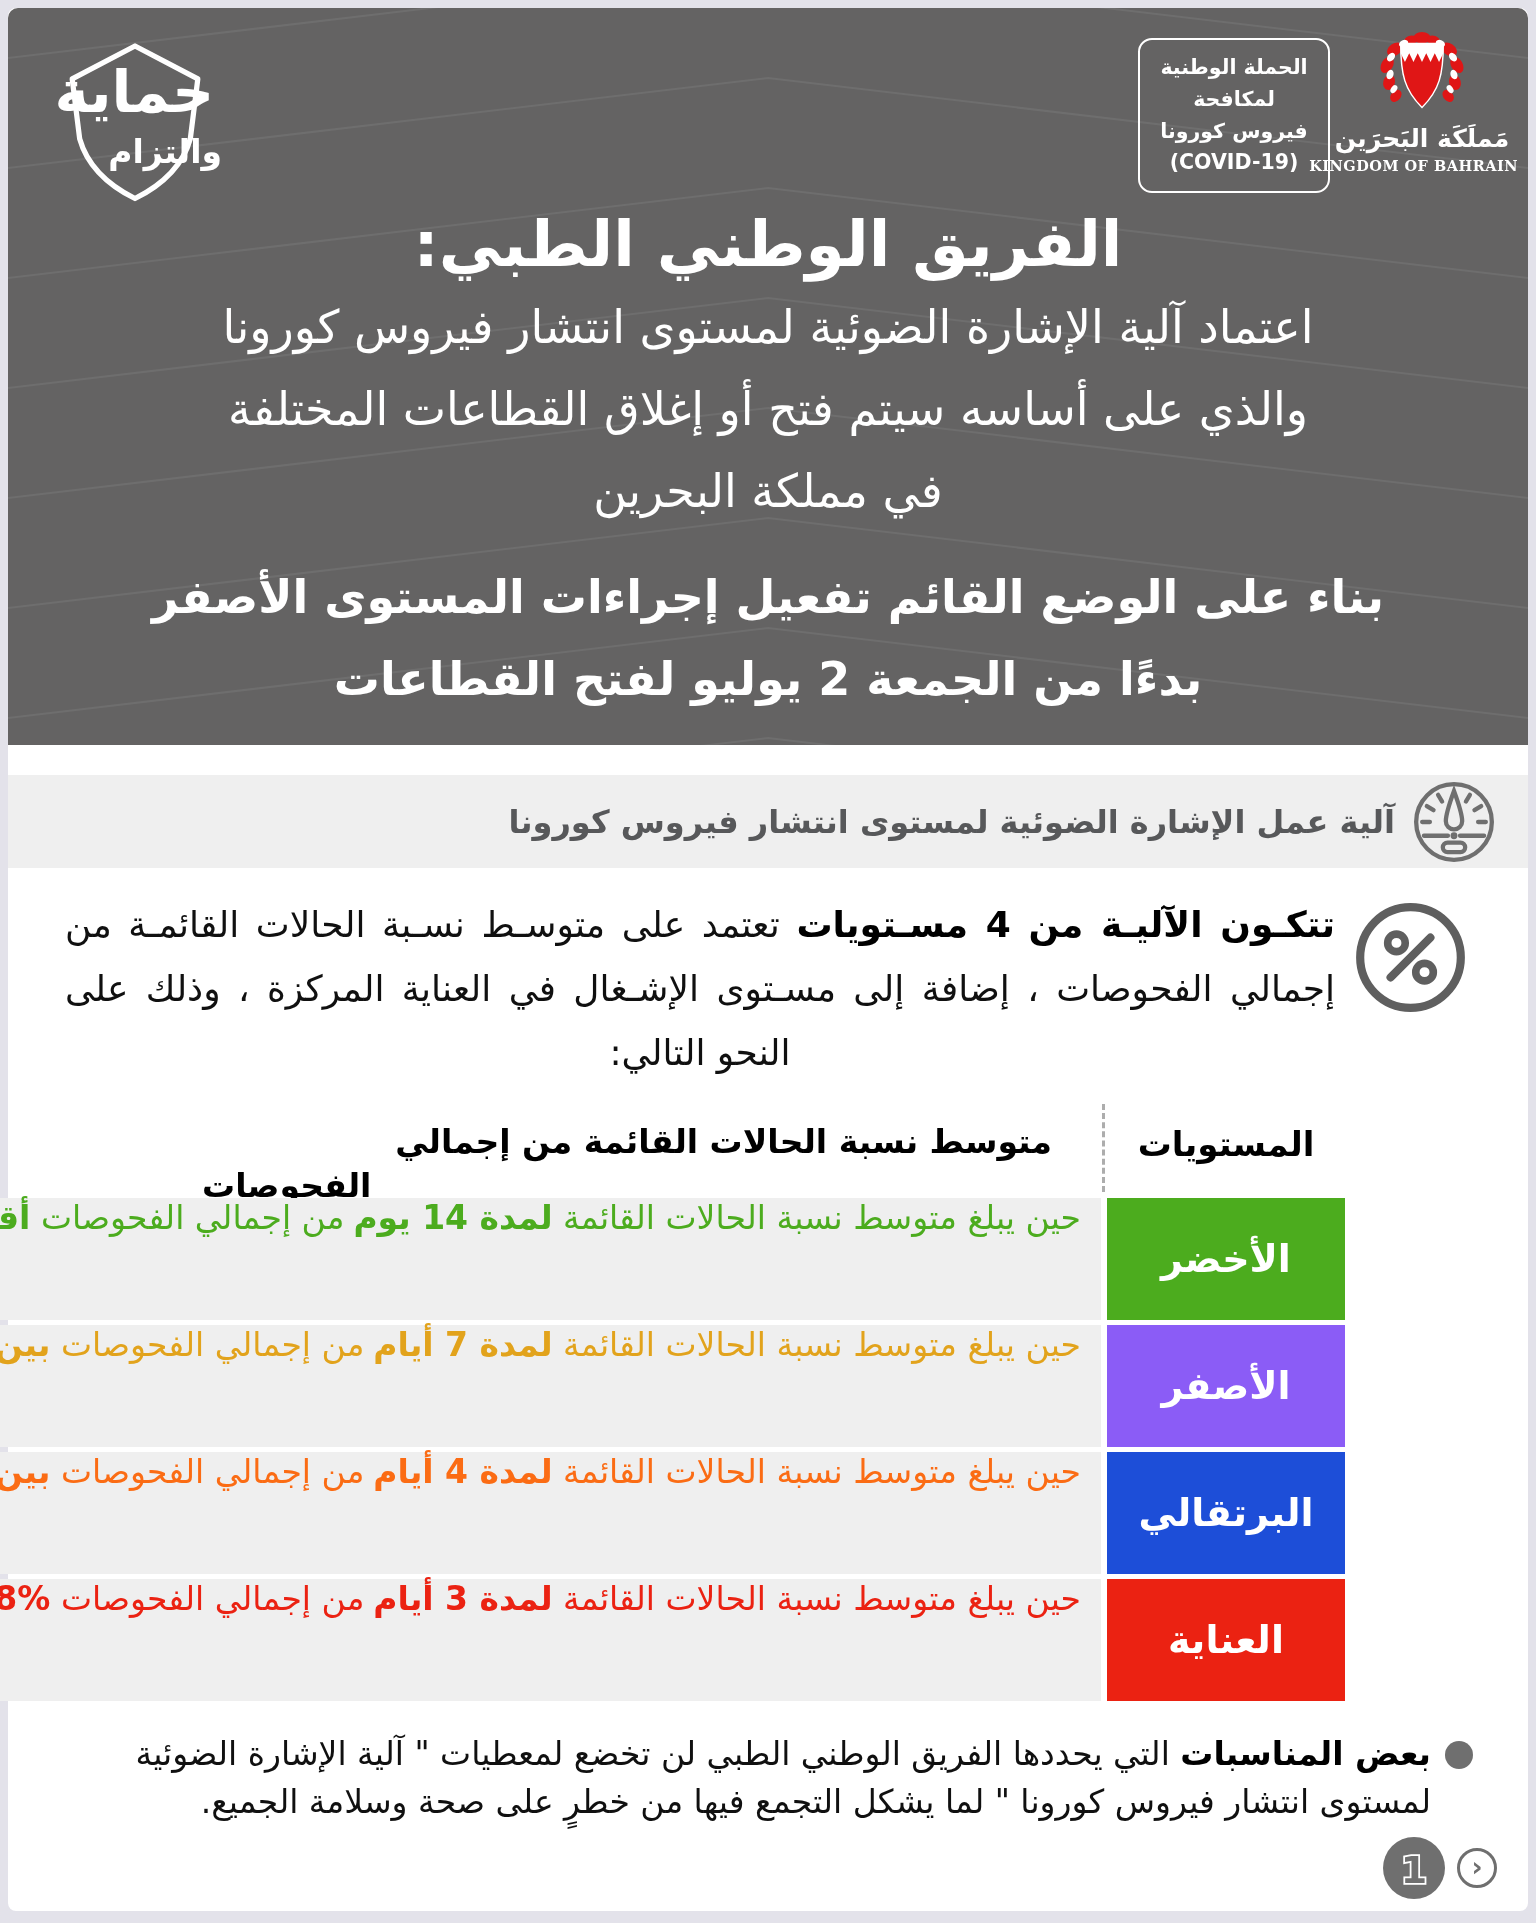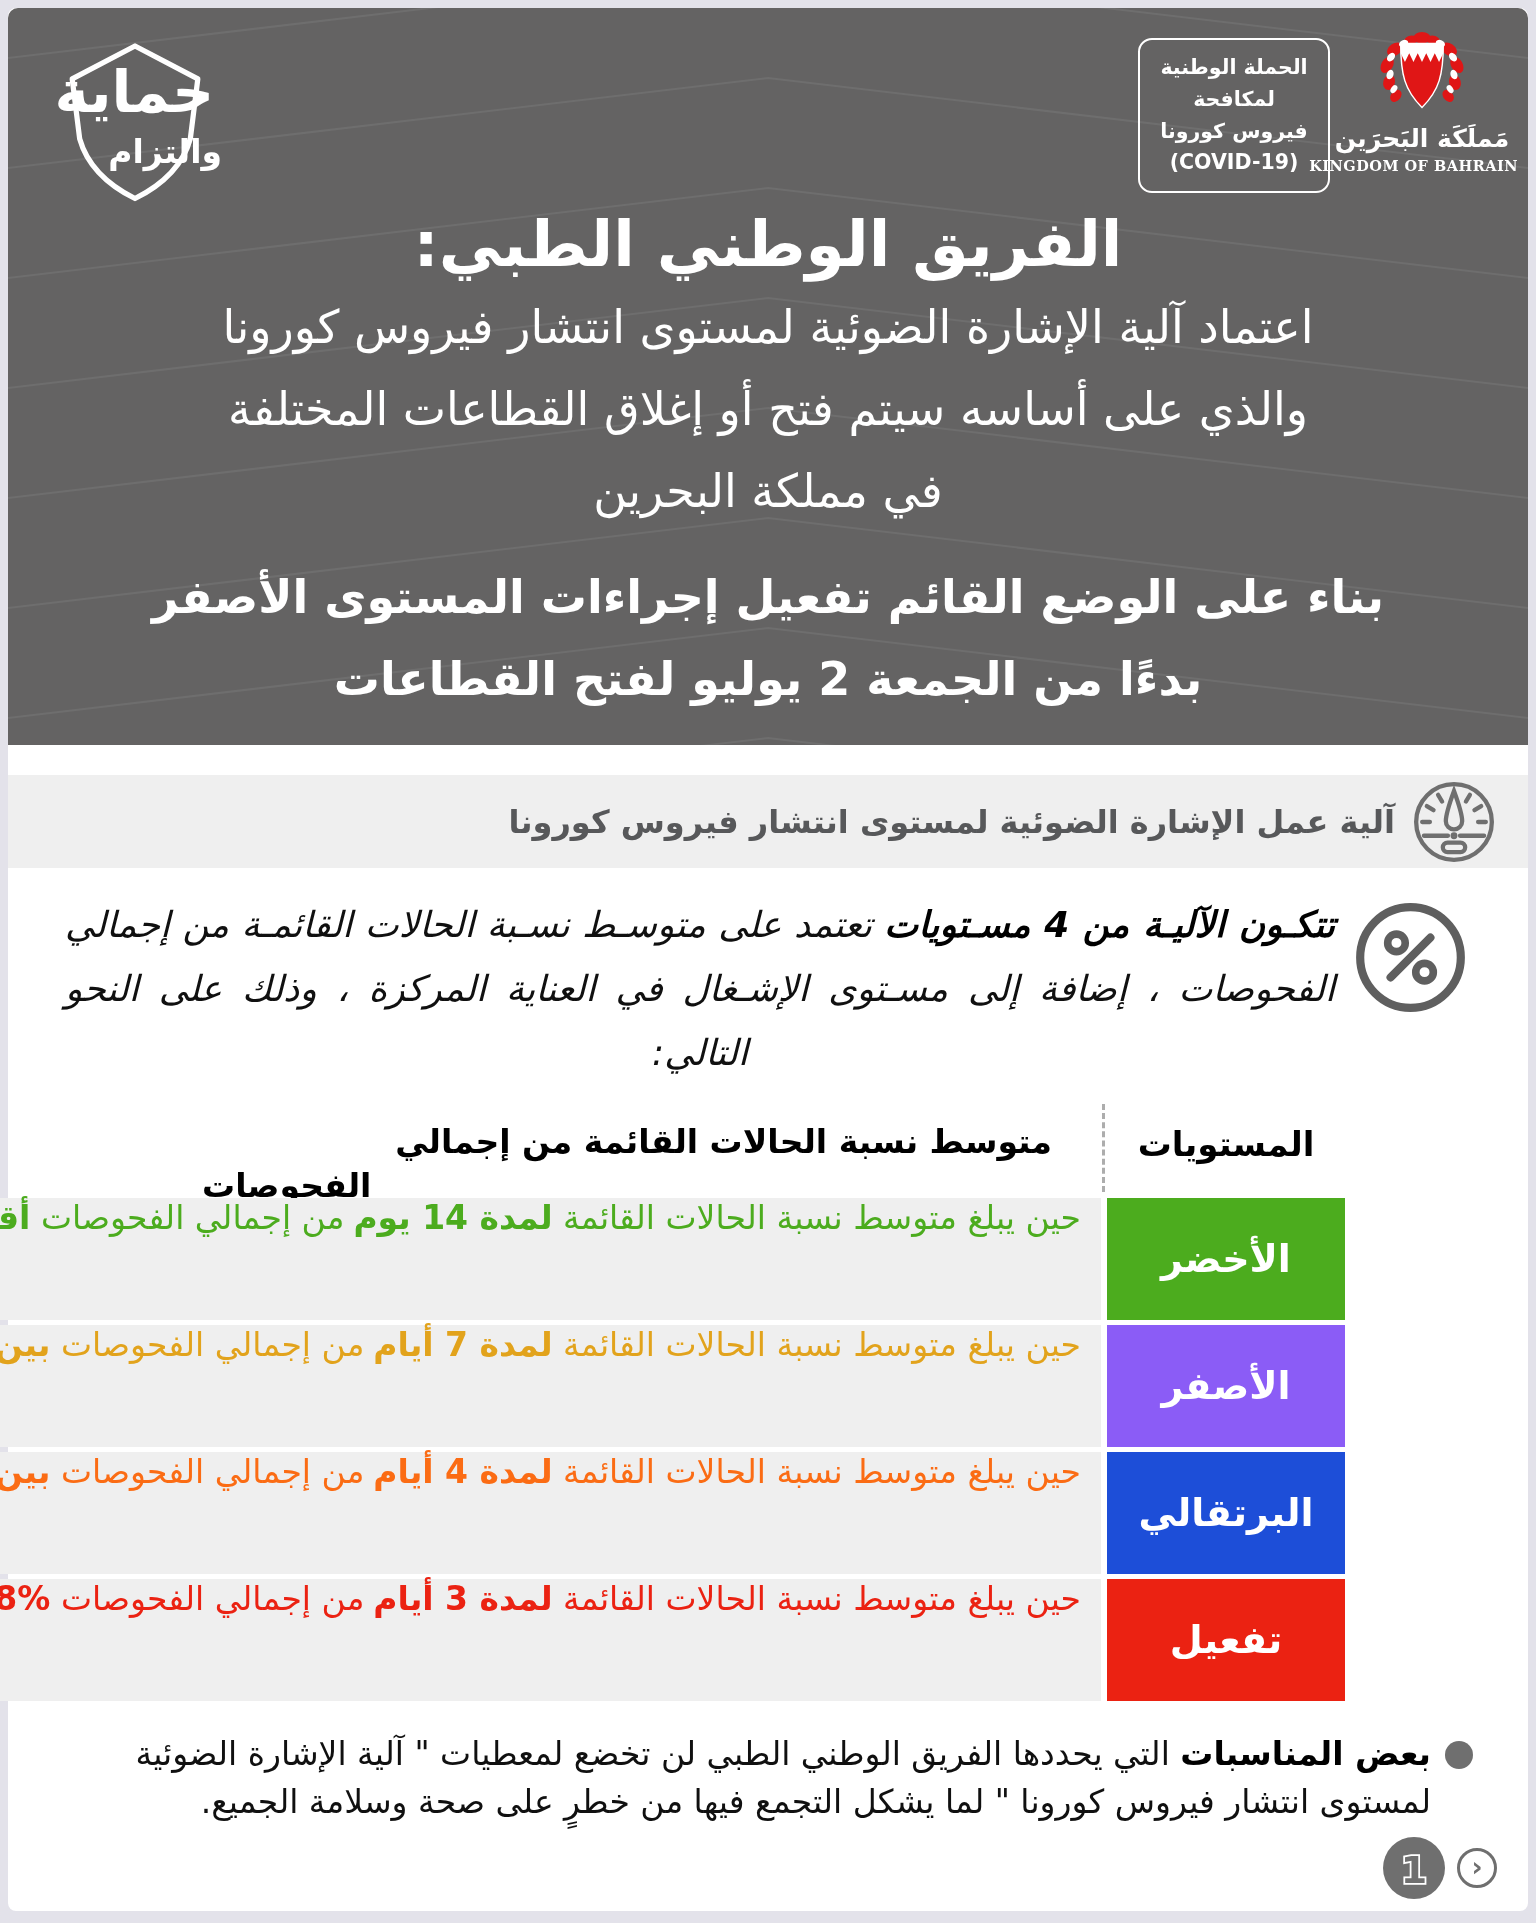--- a/index.html
+++ b/index.html
@@ -34,21 +34,21 @@
   .emblem svg{display:block;margin:0 auto;}
   .emblem-ar{font-size:25px;font-weight:bold;margin-top:2px;white-space:nowrap;}
   .emblem-en{font-family:"DejaVu Serif",serif;font-size:14.5px;font-weight:bold;letter-spacing:.5px;margin-top:4px;white-space:nowrap;}
 
   
   .section-bar{position:absolute;top:767px;left:0;width:1520px;height:93px;background:#EFEFEF;
     display:flex;align-items:center;gap:16px;padding:0 31px 0 20px;box-sizing:border-box;}
   .section-bar .bar-title{font-size:32px;font-weight:bold;color:#57585A;white-space:nowrap;margin-left:48px;}
 
   
-  .intro{position:absolute;top:885px;left:57px;right:59px;display:flex;gap:17px;font-style:italic;}
+  .intro{position:absolute;top:885px;left:57px;right:59px;display:flex;gap:17px;}
   .intro-icon{flex:0 0 117px;margin-top:6px;}
   .intro p{flex:1;margin:0;font-size:36px;line-height:64px;color:#101010;
     text-align:justify;text-align-last:center;}
   .intro p strong{color:#000;}
 
   
   .thead{position:absolute;top:1096px;left:186px;right:183px;height:96px;display:flex;}
   .th-levels{flex:0 0 238px;position:relative;font-size:34px;font-weight:bold;color:#000;text-align:center;padding-top:20px;box-sizing:border-box;}
   .th-divider{flex:0 0 0px;border-left:3px dashed #ADADAD;height:88px;margin:0 2px 0 0;}
   .th-criteria{flex:1;position:relative;font-size:33px;font-weight:bold;color:#000;}
@@ -220,21 +220,21 @@
         </div>
       </div>
       <div class="lvl-row">
         <div class="badge" style="background: #1d4ed8;">البرتقالي</div>
         <div class="crit" style="color: rgb(251, 108, 20);">
           <div class="crit-line"><span>حين يبلغ متوسط نسبة الحالات القائمة </span><b>لمدة 4 أيام</b></div>
           <div class="crit-line"><span>من إجمالي الفحوصات </span><b>بين %5 وأقل من %8</b></div>
         </div>
       </div>
       <div class="lvl-row">
-        <div class="badge" style="background: rgb(235, 34, 18);">تفعيل</div>
+        <div class="badge" style="background: rgb(235, 34, 18);">العناية</div>
         <div class="crit" style="color: rgb(235, 34, 18);">
           <div class="crit-line"><span>حين يبلغ متوسط نسبة الحالات القائمة </span><b>لمدة 3 أيام</b></div>
           <div class="crit-line"><span>من إجمالي الفحوصات </span><b>%8 وأكثر</b></div>
         </div>
       </div>
     </div>
 
   <footer class="note rtl">
     <span class="bullet"></span>
     <p><strong>بعض المناسبات</strong><span> التي يحددها الفريق الوطني الطبي لن تخضع لمعطيات " آلية الإشارة الضوئية لمستوى انتشار فيروس كورونا " لما يشكل التجمع فيها من خطرٍ على صحة وسلامة الجميع.</span></p>

